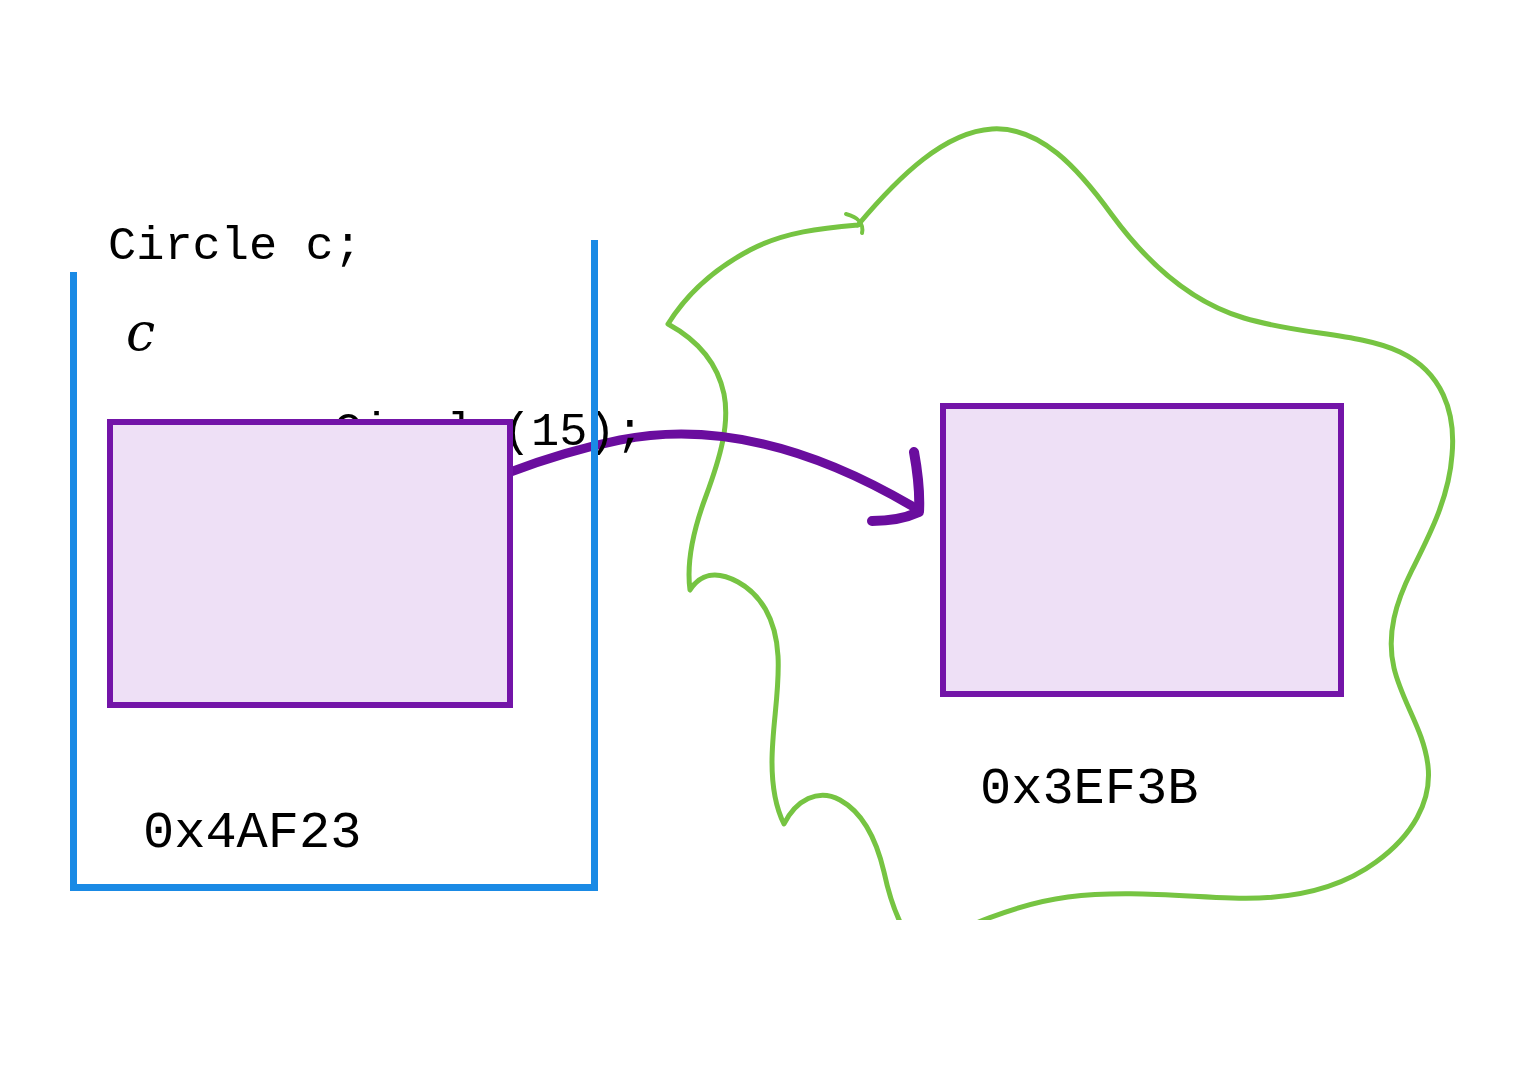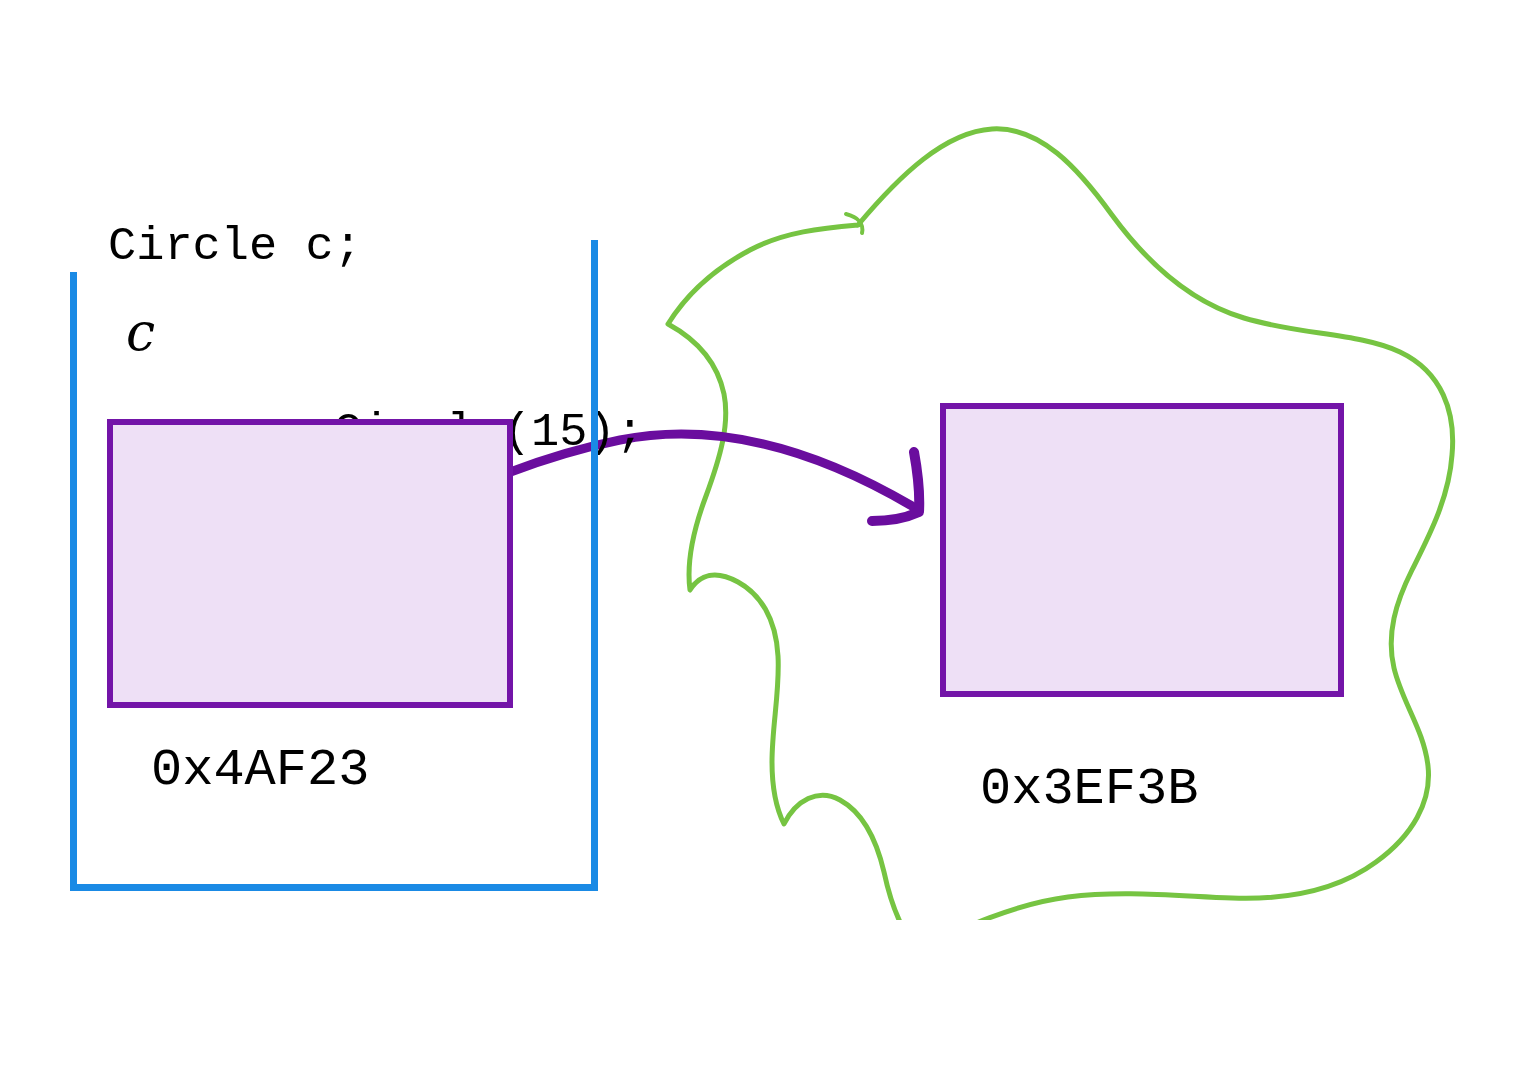--- a/index.html
+++ b/index.html
@@ -96,21 +96,21 @@
   }
 
   
   .address {
     position: absolute;
     font-family: "Liberation Mono", "DejaVu Sans Mono", monospace;
     font-size: 52px;
     color: #000000;
     white-space: pre;
   }
-  .stack-address { left: 143px; top: 741px; margin-left: 8px; }
+  .stack-address { left: 143px; top: 804px; }
   .heap-address  { left: 980px; top: 760px; text-align: center; }
 
   
   .field-text {
     position: absolute;
     left: 975px;
     top: 463px;
     font-family: "DejaVu Sans", sans-serif;
     font-size: 42px;
     font-weight: 500;

